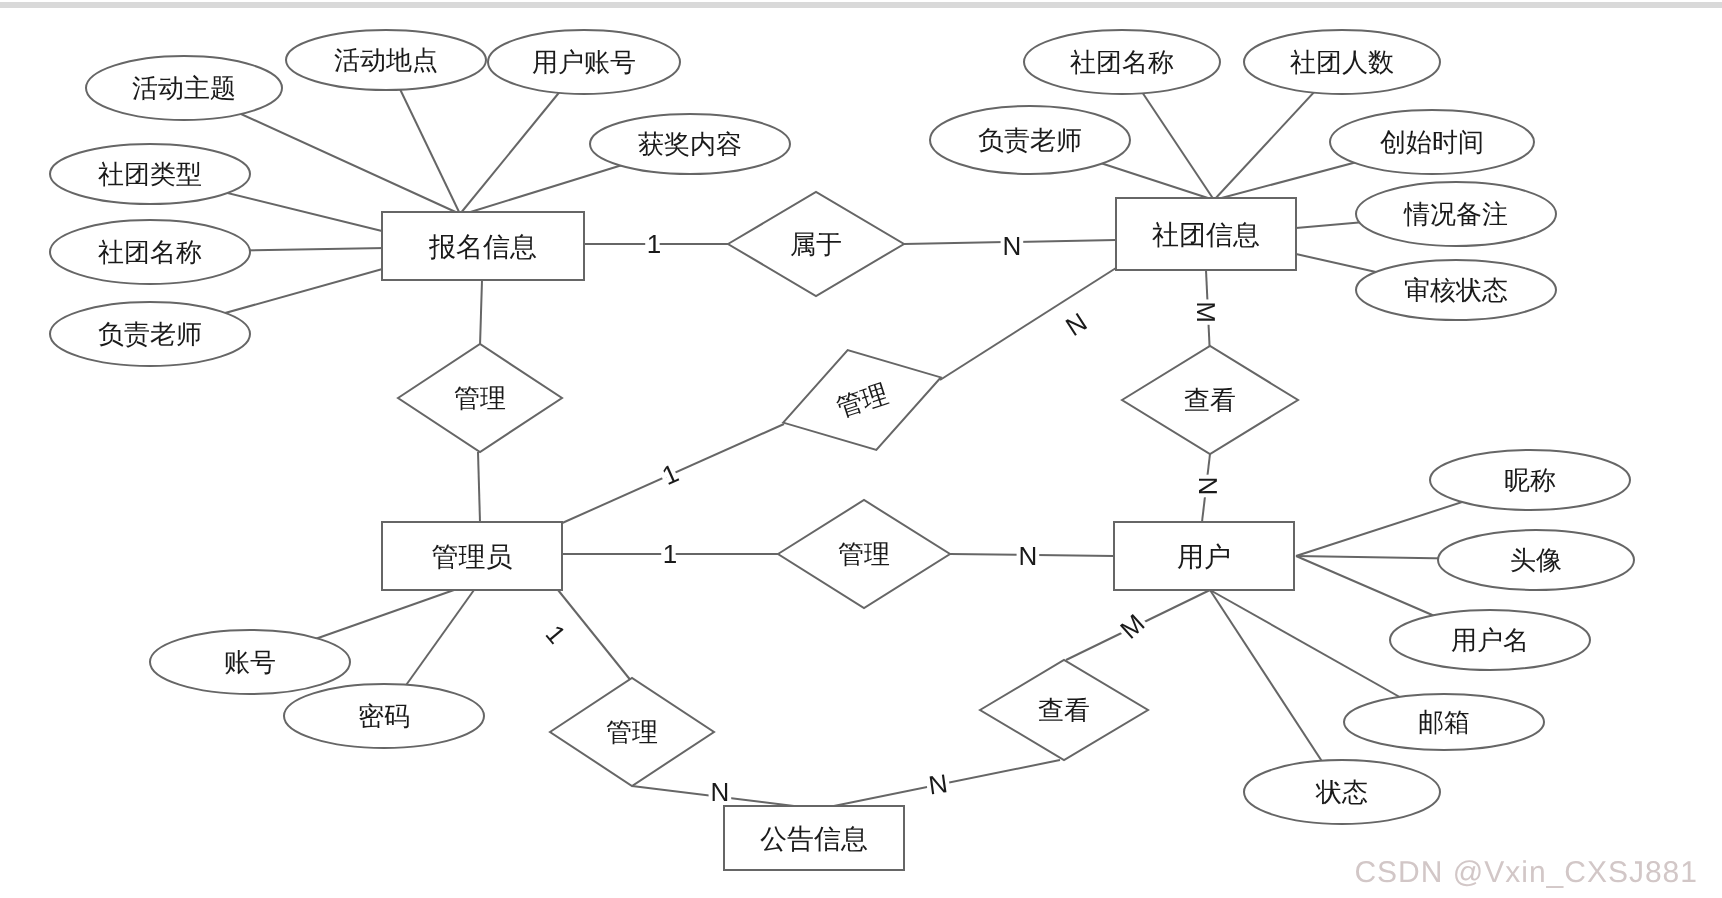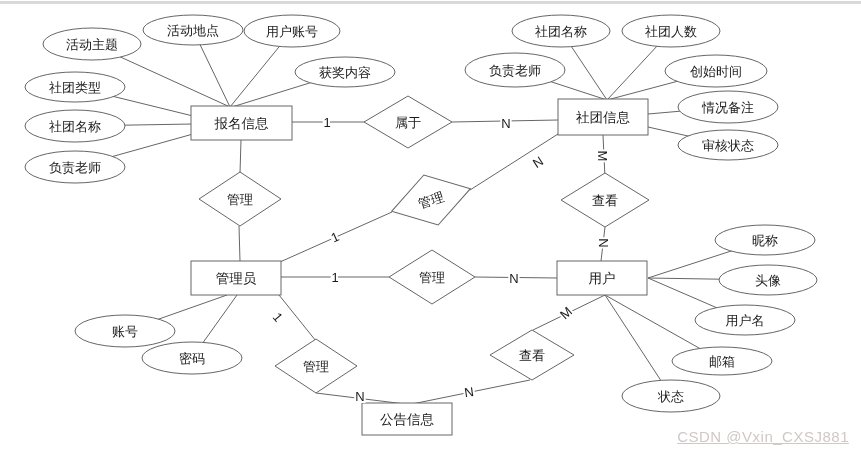--- a/index.html
+++ b/index.html
@@ -136,13 +136,13 @@
     <text x="335" y="281.68" text-anchor="middle" font-size="13" font-family="&quot;Liberation Sans&quot;,&quot;DejaVu Sans&quot;,sans-serif" fill="#1a1a1a" stroke="#ffffff" stroke-width="4" paint-order="stroke">1</text>
     <text x="514" y="282.68" text-anchor="middle" font-size="13" font-family="&quot;Liberation Sans&quot;,&quot;DejaVu Sans&quot;,sans-serif" fill="#1a1a1a" stroke="#ffffff" stroke-width="4" paint-order="stroke">N</text>
     <text x="603" y="160.68" text-anchor="middle" font-size="13" font-family="&quot;Liberation Sans&quot;,&quot;DejaVu Sans&quot;,sans-serif" fill="#1a1a1a" transform="rotate(90 603 156)" stroke="#ffffff" stroke-width="4" paint-order="stroke">M</text>
     <text x="604" y="247.68" text-anchor="middle" font-size="13" font-family="&quot;Liberation Sans&quot;,&quot;DejaVu Sans&quot;,sans-serif" fill="#1a1a1a" transform="rotate(90 604 243)" stroke="#ffffff" stroke-width="4" paint-order="stroke">N</text>
     <text x="566" y="317.68" text-anchor="middle" font-size="13" font-family="&quot;Liberation Sans&quot;,&quot;DejaVu Sans&quot;,sans-serif" fill="#1a1a1a" transform="rotate(-42 566 313)" stroke="#ffffff" stroke-width="4" paint-order="stroke">M</text>
     <text x="469" y="396.68" text-anchor="middle" font-size="13" font-family="&quot;Liberation Sans&quot;,&quot;DejaVu Sans&quot;,sans-serif" fill="#1a1a1a" transform="rotate(-8 469 392)" stroke="#ffffff" stroke-width="4" paint-order="stroke">N</text>
     <text x="278" y="321.68" text-anchor="middle" font-size="13" font-family="&quot;Liberation Sans&quot;,&quot;DejaVu Sans&quot;,sans-serif" fill="#1a1a1a" transform="rotate(50 278 317)" stroke="#ffffff" stroke-width="4" paint-order="stroke">1</text>
     <text x="360" y="400.68" text-anchor="middle" font-size="13" font-family="&quot;Liberation Sans&quot;,&quot;DejaVu Sans&quot;,sans-serif" fill="#1a1a1a" stroke="#ffffff" stroke-width="4" paint-order="stroke">N</text>
   </svg>
 
-<div class="watermark" style="color: rgb(210, 199, 199); text-decoration: underline;">CSDN @Vxin_CXSJ881</div>
+<div class="watermark" style="color: rgb(210, 199, 199);">CSDN @Vxin_CXSJ881</div>
 
 </body></html>

